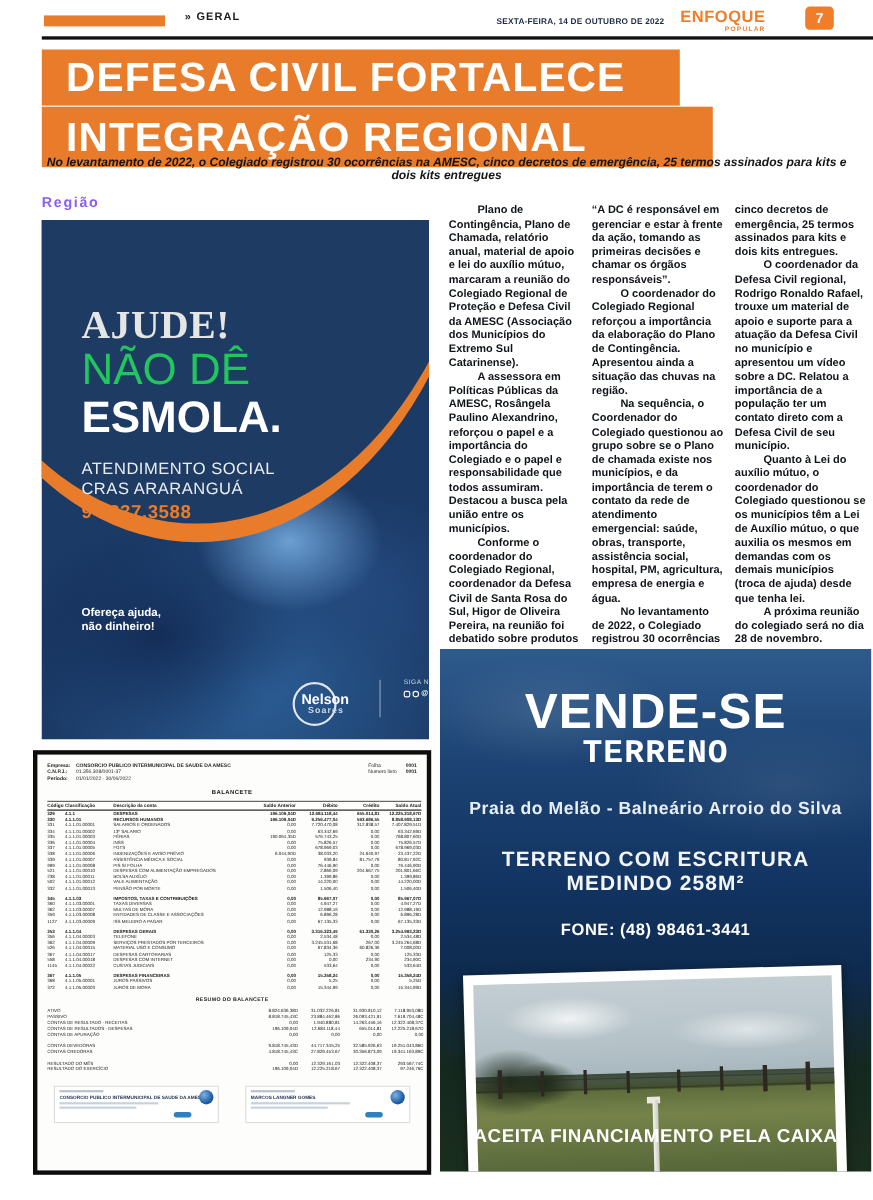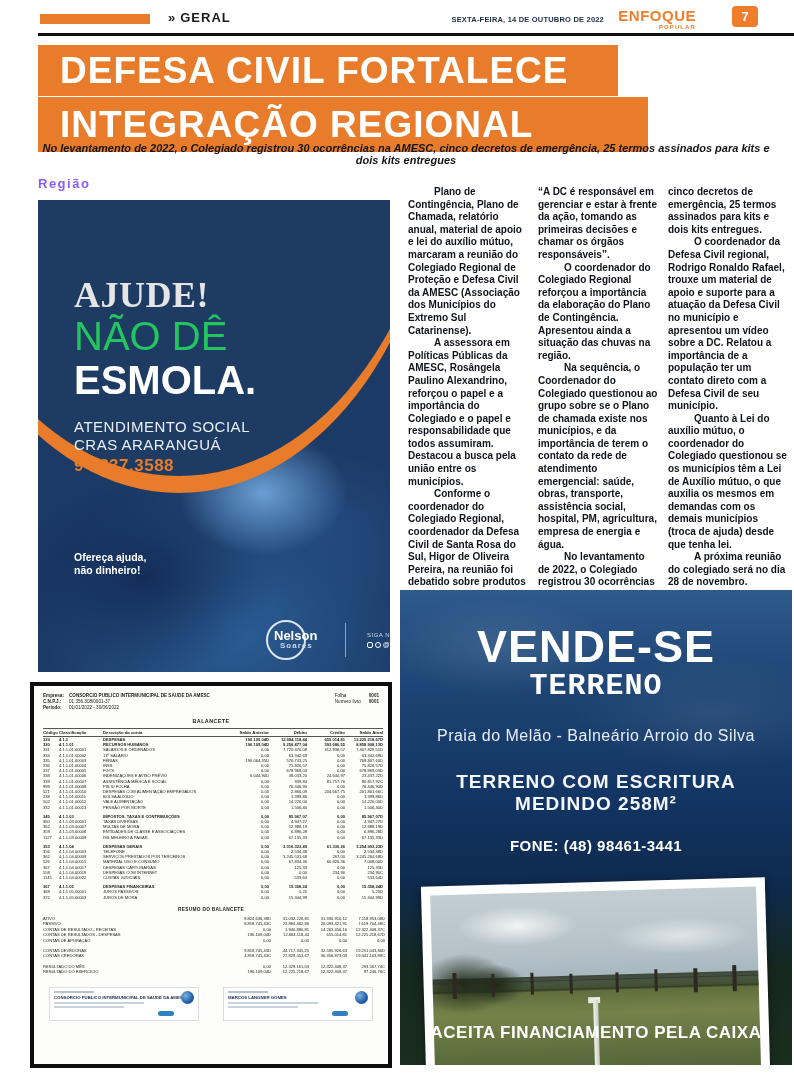--- a/index.html
+++ b/index.html
@@ -2,21 +2,21 @@
 <html><head>
 <meta charset="utf-8">
 <style>
   * { margin:0; padding:0; box-sizing:border-box; }
   html,body { background:#e8e8e8; }
   body { font-family:"Liberation Sans", sans-serif; }
   .page { position:relative; width:794px; height:1091px; background:#ffffff; margin:0 auto; overflow:hidden; }
 
   
   .hdr-bar { position:absolute; left:40px; top:14px; width:110px; height:10px; background:#e87c2b; }
-  .hdr-section { position:absolute; left:168px; top:10px; font-size:13px; font-weight:bold; color:#1b1b1b; letter-spacing:1px; }
+  .hdr-section { position:absolute; left:168px; top:10px; font-size:10px; font-weight:bold; color:#1b1b1b; letter-spacing:1px; }
   .hdr-section .chev { color:#1b1b1b; margin-right:6px; letter-spacing:-1px; }
   .hdr-date { position:absolute; right:190px; top:15px; font-size:7.5px; font-weight:bold; color:#1c2b4a; letter-spacing:.2px; }
   .brand { position:absolute; right:98px; top:8px; text-align:right; line-height:1; }
   .brand .b1 { font-size:15px; font-weight:bold; color:#f07d2a; letter-spacing:.5px; }
   .brand .b2 { font-size:6px; font-weight:bold; color:#f07d2a; letter-spacing:1.1px; margin-top:1px; }
   .pageno { position:absolute; right:36px; top:6px; width:26px; height:21px; background:#f07d2a; border-radius:4px; color:#fff; font-size:13px; font-weight:bold; text-align:center; line-height:21px; }
   .hdr-rule { position:absolute; left:38px; top:33px; right:0; height:3px; background:#101010; }
 
   
   .hl-block { position:absolute; left:38px; background:#e87c2b; color:#fff; font-weight:bold; letter-spacing:1px; padding-left:22px; display:flex; align-items:center; }
@@ -44,21 +44,21 @@
   .esmola-arc  { position:absolute; left:-35%; top:-98%; width:150%; height:160%; border-radius:50%; background:#e87c2b; }
   .esmola-navy { position:absolute; left:-35%; top:-98%; width:150%; height:156.5%; border-radius:50%; background:#1e3c63; }
   .esmola-t1 { position:absolute; left:36px; top:74px;  font-size:36px; font-weight:bold; color:#e5e5e5; letter-spacing:.5px;font-family:Liberation Serif, serif; }
   .esmola-t2 { position:absolute; left:36px; top:114px; font-size:40px; font-weight:normal; color:#22c55e; }
   .esmola-t3 { position:absolute; left:36px; top:158px; font-size:40px; font-weight:bold; color:#fff; }
   .esmola-s1 { position:absolute; left:36px; top:218px; font-size:15px; color:#e9eef5; letter-spacing:.5px; }
   .esmola-s2 { position:absolute; left:36px; top:236px; font-size:15px; color:#e9eef5; letter-spacing:.5px; }
   .esmola-ph { position:absolute; left:36px; top:256px; font-size:17px; font-weight:bold; color:#e87c2b; letter-spacing:.5px; }
   .esmola-body { position:absolute; left:36px; top:338px; width:150px; font-size:10.5px; line-height:13px; color:#dfe7f2; }
   .esmola-body b { color:#fff; }
-  .nelson { position:absolute; left:228px; top:418px; display:flex; align-items:center; gap:21px; }
+  .nelson { position:absolute; left:228px; top:418px; display:flex; align-items:flex-start; gap:21px; }
   .nelson-logo { width:58px; height:44px; position:relative; }
   .nelson-circle { position:absolute; left:0; top:2px; width:40px; height:40px; border:2px solid rgba(255,255,255,.85); border-radius:50%; }
   .nelson-n1 { position:absolute; left:8px; top:10px; font-size:13px; font-weight:bold; color:#fff; }
   .nelson-n2 { position:absolute; left:14px; top:23px; font-size:8px; font-weight:bold; color:#cdd8e6; letter-spacing:1px; }
   .nelson-div { width:1px; height:34px; background:rgba(255,255,255,.5); }
   .nelson-social { font-size:6px; color:#cdd8e6; letter-spacing:.5px; }
   .nelson-social .handle { display:flex; align-items:center; gap:2px; margin-top:3px; font-size:6.5px; font-weight:bold; color:#fff; }
   .soc-ic { display:inline-block; width:6px; height:6px; border-radius:2px; border:1px solid #fff; }
   .soc-ic.round { border-radius:50%; }
 
@@ -94,21 +94,21 @@
 
   
   .ad-terreno { position:absolute; left:400px; top:590px; width:392px; height:475px; overflow:hidden; text-align:center;
     background:
       radial-gradient(160px 70px at 25% 12%, rgba(255,255,255,.10), rgba(255,255,255,0) 70%),
       radial-gradient(200px 80px at 80% 26%, rgba(255,255,255,.08), rgba(255,255,255,0) 70%),
       linear-gradient(180deg,#2e5a8c 0%, #1c4373 22%, #123462 45%, #0e2a4e 62%, #15281f 80%, #1a2e1e 100%);
   }
   .ter-t1 { margin-top:34px; font-size:45px; font-weight:bold; color:#fff; letter-spacing:1px; line-height:1; }
   .ter-t2 { font-size:30px; font-weight:bold; color:#fff; letter-spacing:1px; line-height:1; margin-top:2px;font-family:Liberation Mono, monospace; }
-  .ter-loc { margin-top:26px; font-size:16px; font-weight:400; color:#e8eef6; letter-spacing:.5px; }
+  .ter-loc { margin-top:26px; font-size:16px; font-weight:700; color:#e8eef6; letter-spacing:.5px; }
   .ter-d1 { margin-top:26px; font-size:19px; font-weight:600; color:#f2f5fa; letter-spacing:1px; }
   .ter-d2 { font-size:19px; font-weight:600; color:#f2f5fa; letter-spacing:1px; }
   .ter-ph { margin-top:22px; font-size:15px; font-weight:bold; color:#fff; letter-spacing:.5px; }
   .ter-photo { position:absolute; left:24px; top:292px; width:344px; height:228px; background:#fff; padding:9px;
      transform:rotate(-1.6deg); box-shadow:0 3px 10px rgba(0,0,0,.45); }
   .ter-photo .img { position:relative; width:100%; height:100%; overflow:hidden;
      background:linear-gradient(180deg,#c3ced3 0%, #b3c1c7 30%, #a6b6bd 42%, #5d6b3c 46%, #75834a 58%, #5c6c3c 78%, #49572f 100%); }
   .cloud { position:absolute; border-radius:50%; background:radial-gradient(closest-side, rgba(255,255,255,.8), rgba(255,255,255,0)); }
   .treeline { position:absolute; left:0; right:0; top:40%; height:7%;
      background:linear-gradient(180deg, rgba(40,52,32,.85), rgba(52,66,38,.6)); }

